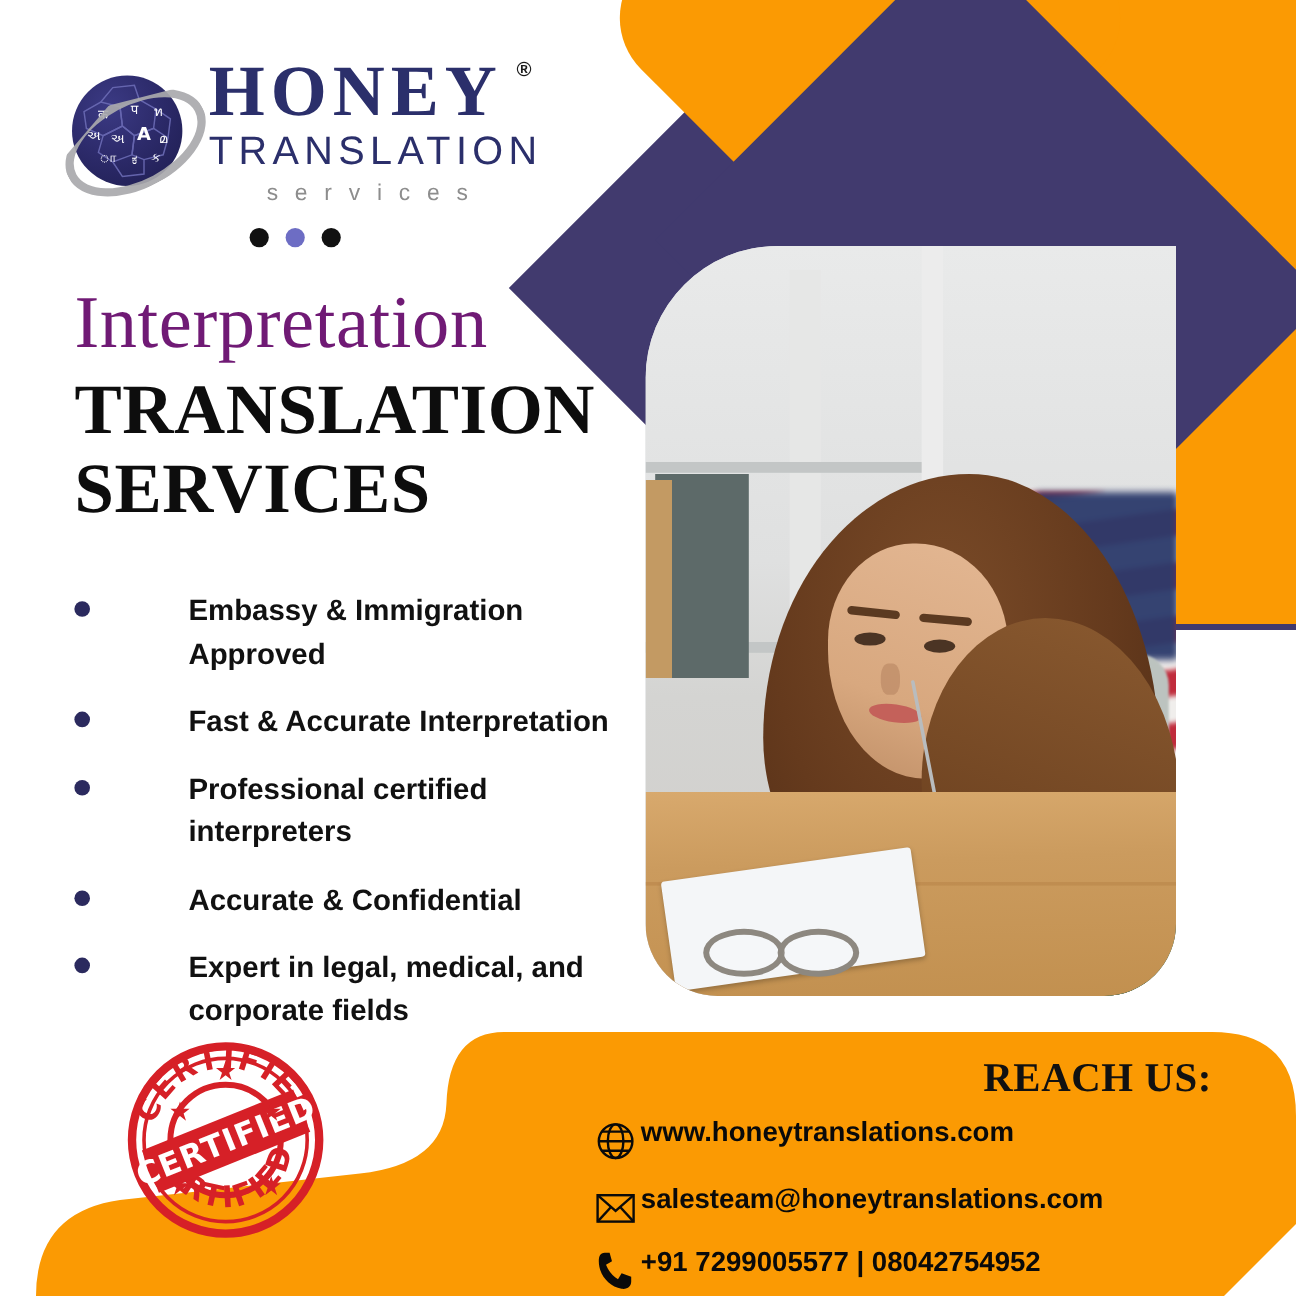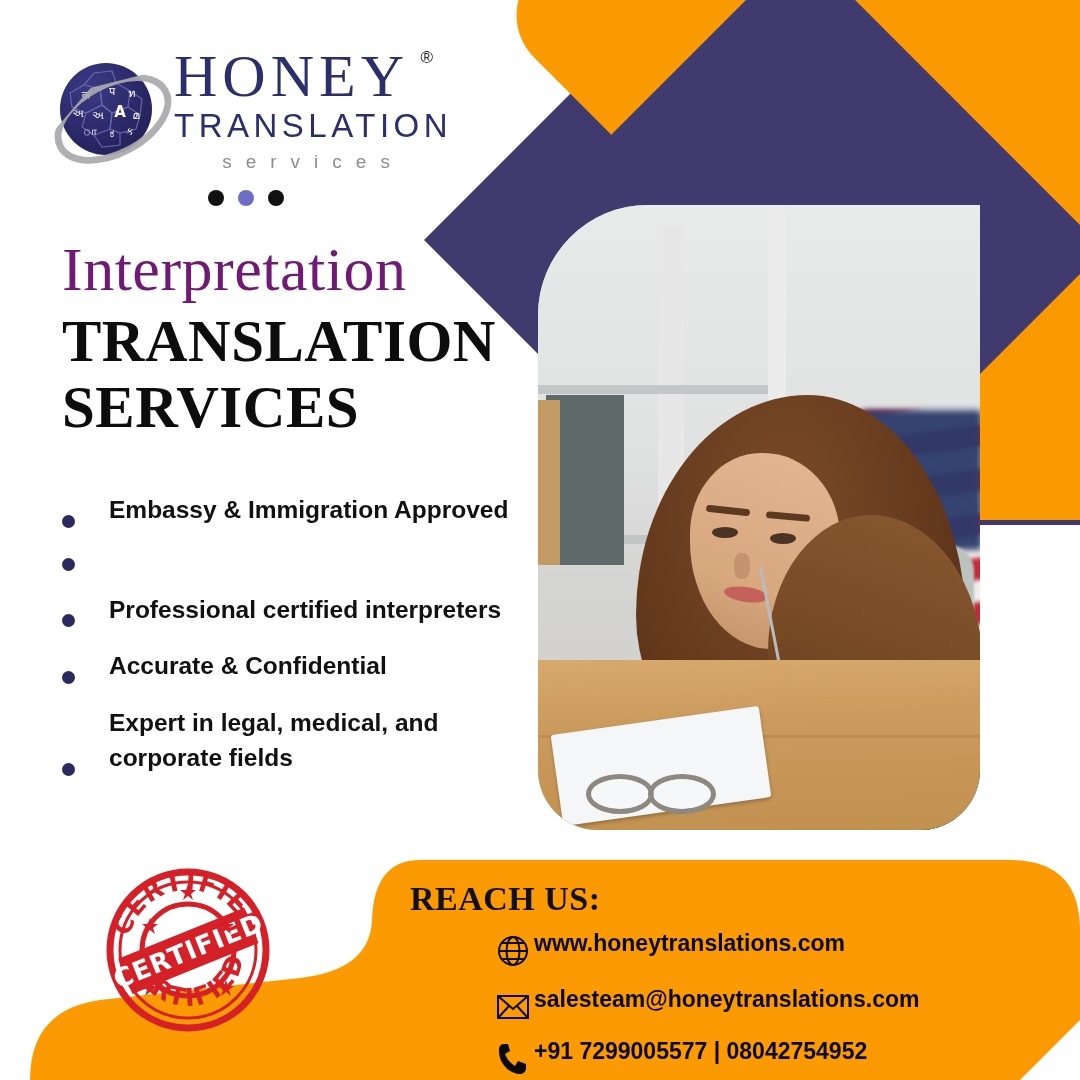--- a/index.html
+++ b/index.html
@@ -167,21 +167,21 @@
     position:absolute;left:-2px;top:24px;width:112px;height:62px;
     border:7px solid #a9a9ad;border-radius:50%;
     transform:rotate(-28deg);
     clip-path:polygon(0 30%,46% 0,100% 22%,100% 100%,0 100%);
     opacity:.92;
   }
   .logo-text{margin-left:14px;}
   .logo-honey{
     font-family:"Liberation Serif", serif;
     font-size:60px;letter-spacing:5px;color:#2b2f6b;line-height:.95;
-    position:relative;display:inline-block;font-weight:400;
+    position:relative;display:inline-block;font-weight:700;
   }
   .logo-reg{
     position:absolute;right:-24px;top:2px;font-size:17px;color:#1b1b1b;
     font-family:"Liberation Sans", sans-serif;letter-spacing:0;
   }
   .logo-translation{
     font-family:"Liberation Sans", sans-serif;
     font-size:33px;letter-spacing:4.5px;color:#2b2f6b;margin-top:2px;font-weight:400;
   }
   .logo-services{
@@ -199,21 +199,21 @@
     font-size:62px;color:#701a75;letter-spacing:.5px;
   }
   .head-main{
     position:absolute;left:62px;top:308px;z-index:10;
     font-family:"Liberation Serif", serif;font-weight:700;
     font-size:59px;line-height:1.12;color:#0d0d0d;letter-spacing:.5px;
   }
 
   
   .bullets{position:absolute;left:52px;top:492px;width:470px;z-index:10;}
-  .bullet-row{display:flex;align-items:flex-end;margin-bottom:21px;}
+  .bullet-row{display:flex;align-items:flex-start;margin-bottom:21px;gap:48px;}
   .bullet-dot{
     width:13px;height:13px;border-radius:50%;background:#2b2a5e;
     margin:9px 34px 0 10px;flex:0 0 auto;
   }
   .bullet-text{
     font-family:"Liberation Sans", sans-serif;font-weight:700;
     font-size:24.5px;line-height:1.45;color:#111;max-width:400px;
   }
 
   .tagline{
@@ -223,21 +223,21 @@
   }
 
   
   .stamp{position:absolute;left:104px;top:866px;width:168px;height:168px;z-index:12;}
 
   
   .footer-shape{position:absolute;left:0;top:860px;width:1080px;height:220px;z-index:8;}
 
   .footer-content{position:absolute;left:410px;top:860px;width:670px;height:220px;z-index:9;}
   .reach-title{
-    position:absolute;left:0;right:0;top:20px;text-align:left;
+    position:absolute;left:0;right:0;top:20px;text-align:right;
     font-family:"Liberation Serif", serif;font-weight:700;
     font-size:34px;color:#111;letter-spacing:.5px;
     padding-right:70px;
   }
   .contact-row{position:absolute;display:flex;align-items:flex-start;}
   .row-web{left:82px;top:70px;}
   .row-mail{left:82px;top:126px;}
   .row-phone{left:82px;top:178px;text-align:right;}
   .c-icon{width:42px;height:42px;flex:0 0 auto;display:flex;align-items:center;justify-content:center;}
   .c-text{
@@ -341,20 +341,21 @@
     <div>SERVICES</div>
   </div>
 
   <div class="bullets">
     <div class="bullet-row">
       <span class="bullet-dot"></span>
       <span class="bullet-text">Embassy &amp; Immigration Approved</span>
     </div>
     <div class="bullet-row">
       <span class="bullet-dot"></span>
+      <span class="bullet-text">Fast &amp; Accurate Interpretation</span>
     </div>
     <div class="bullet-row">
       <span class="bullet-dot"></span>
       <span class="bullet-text">Professional certified interpreters</span>
     </div>
     <div class="bullet-row">
       <span class="bullet-dot"></span>
       <span class="bullet-text">Accurate &amp; Confidential</span>
     </div>
     <div class="bullet-row">

